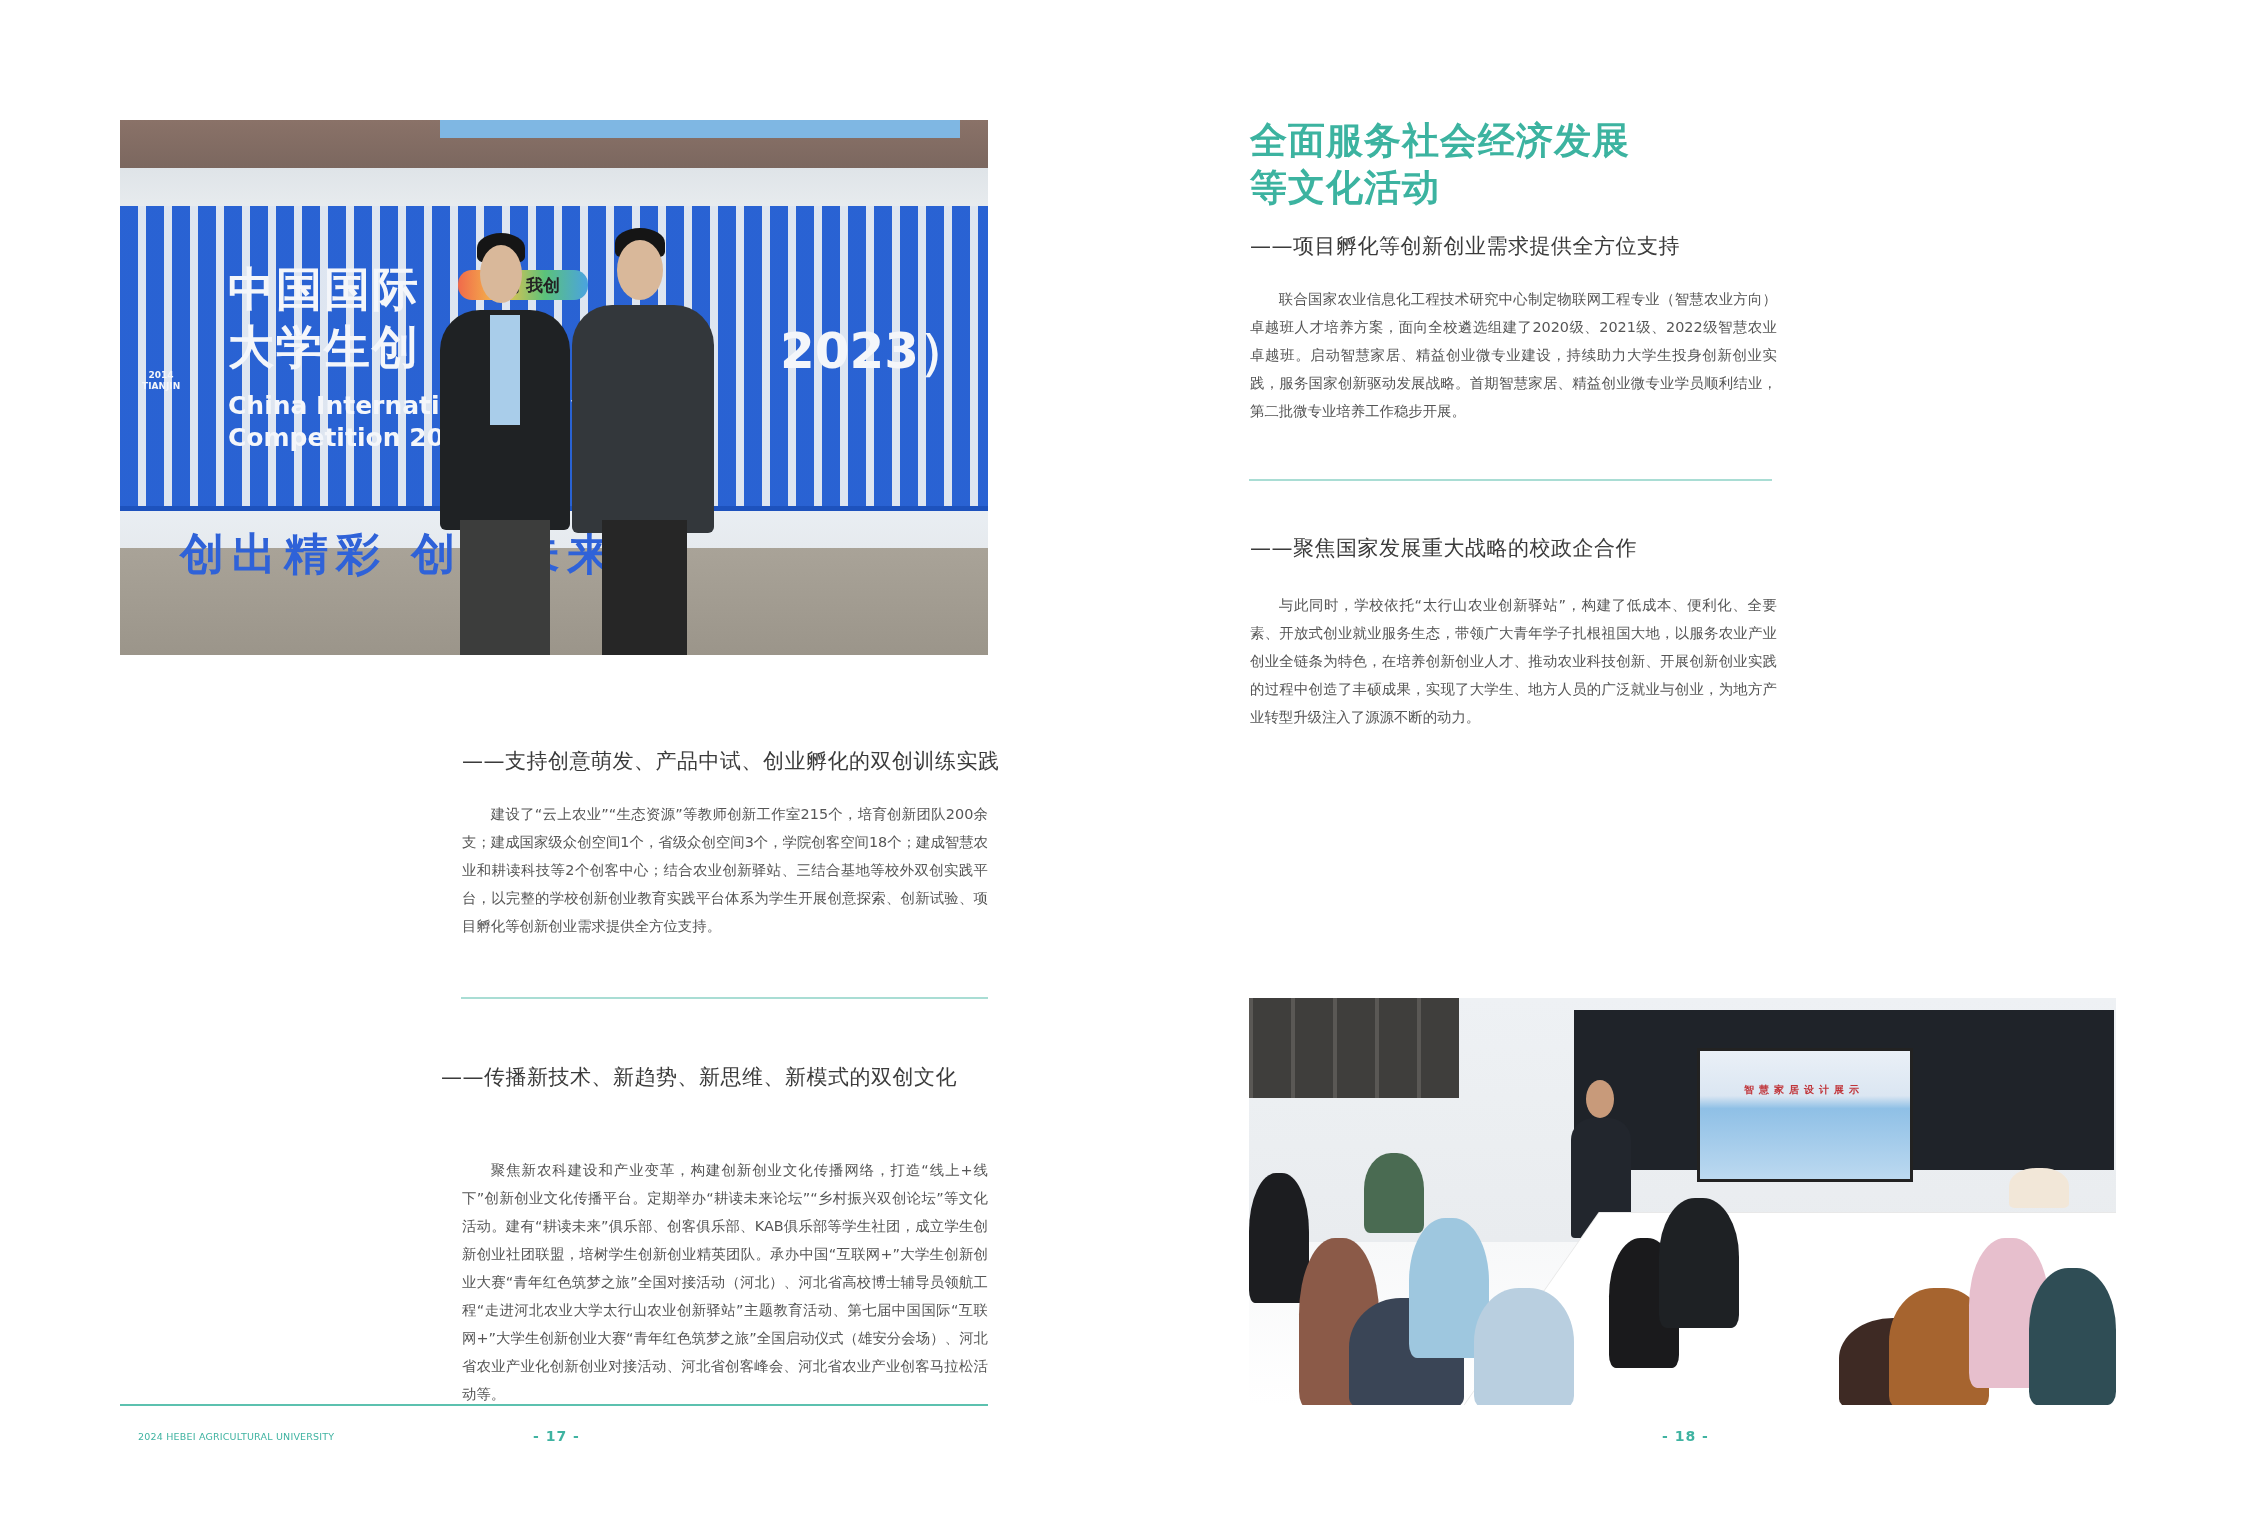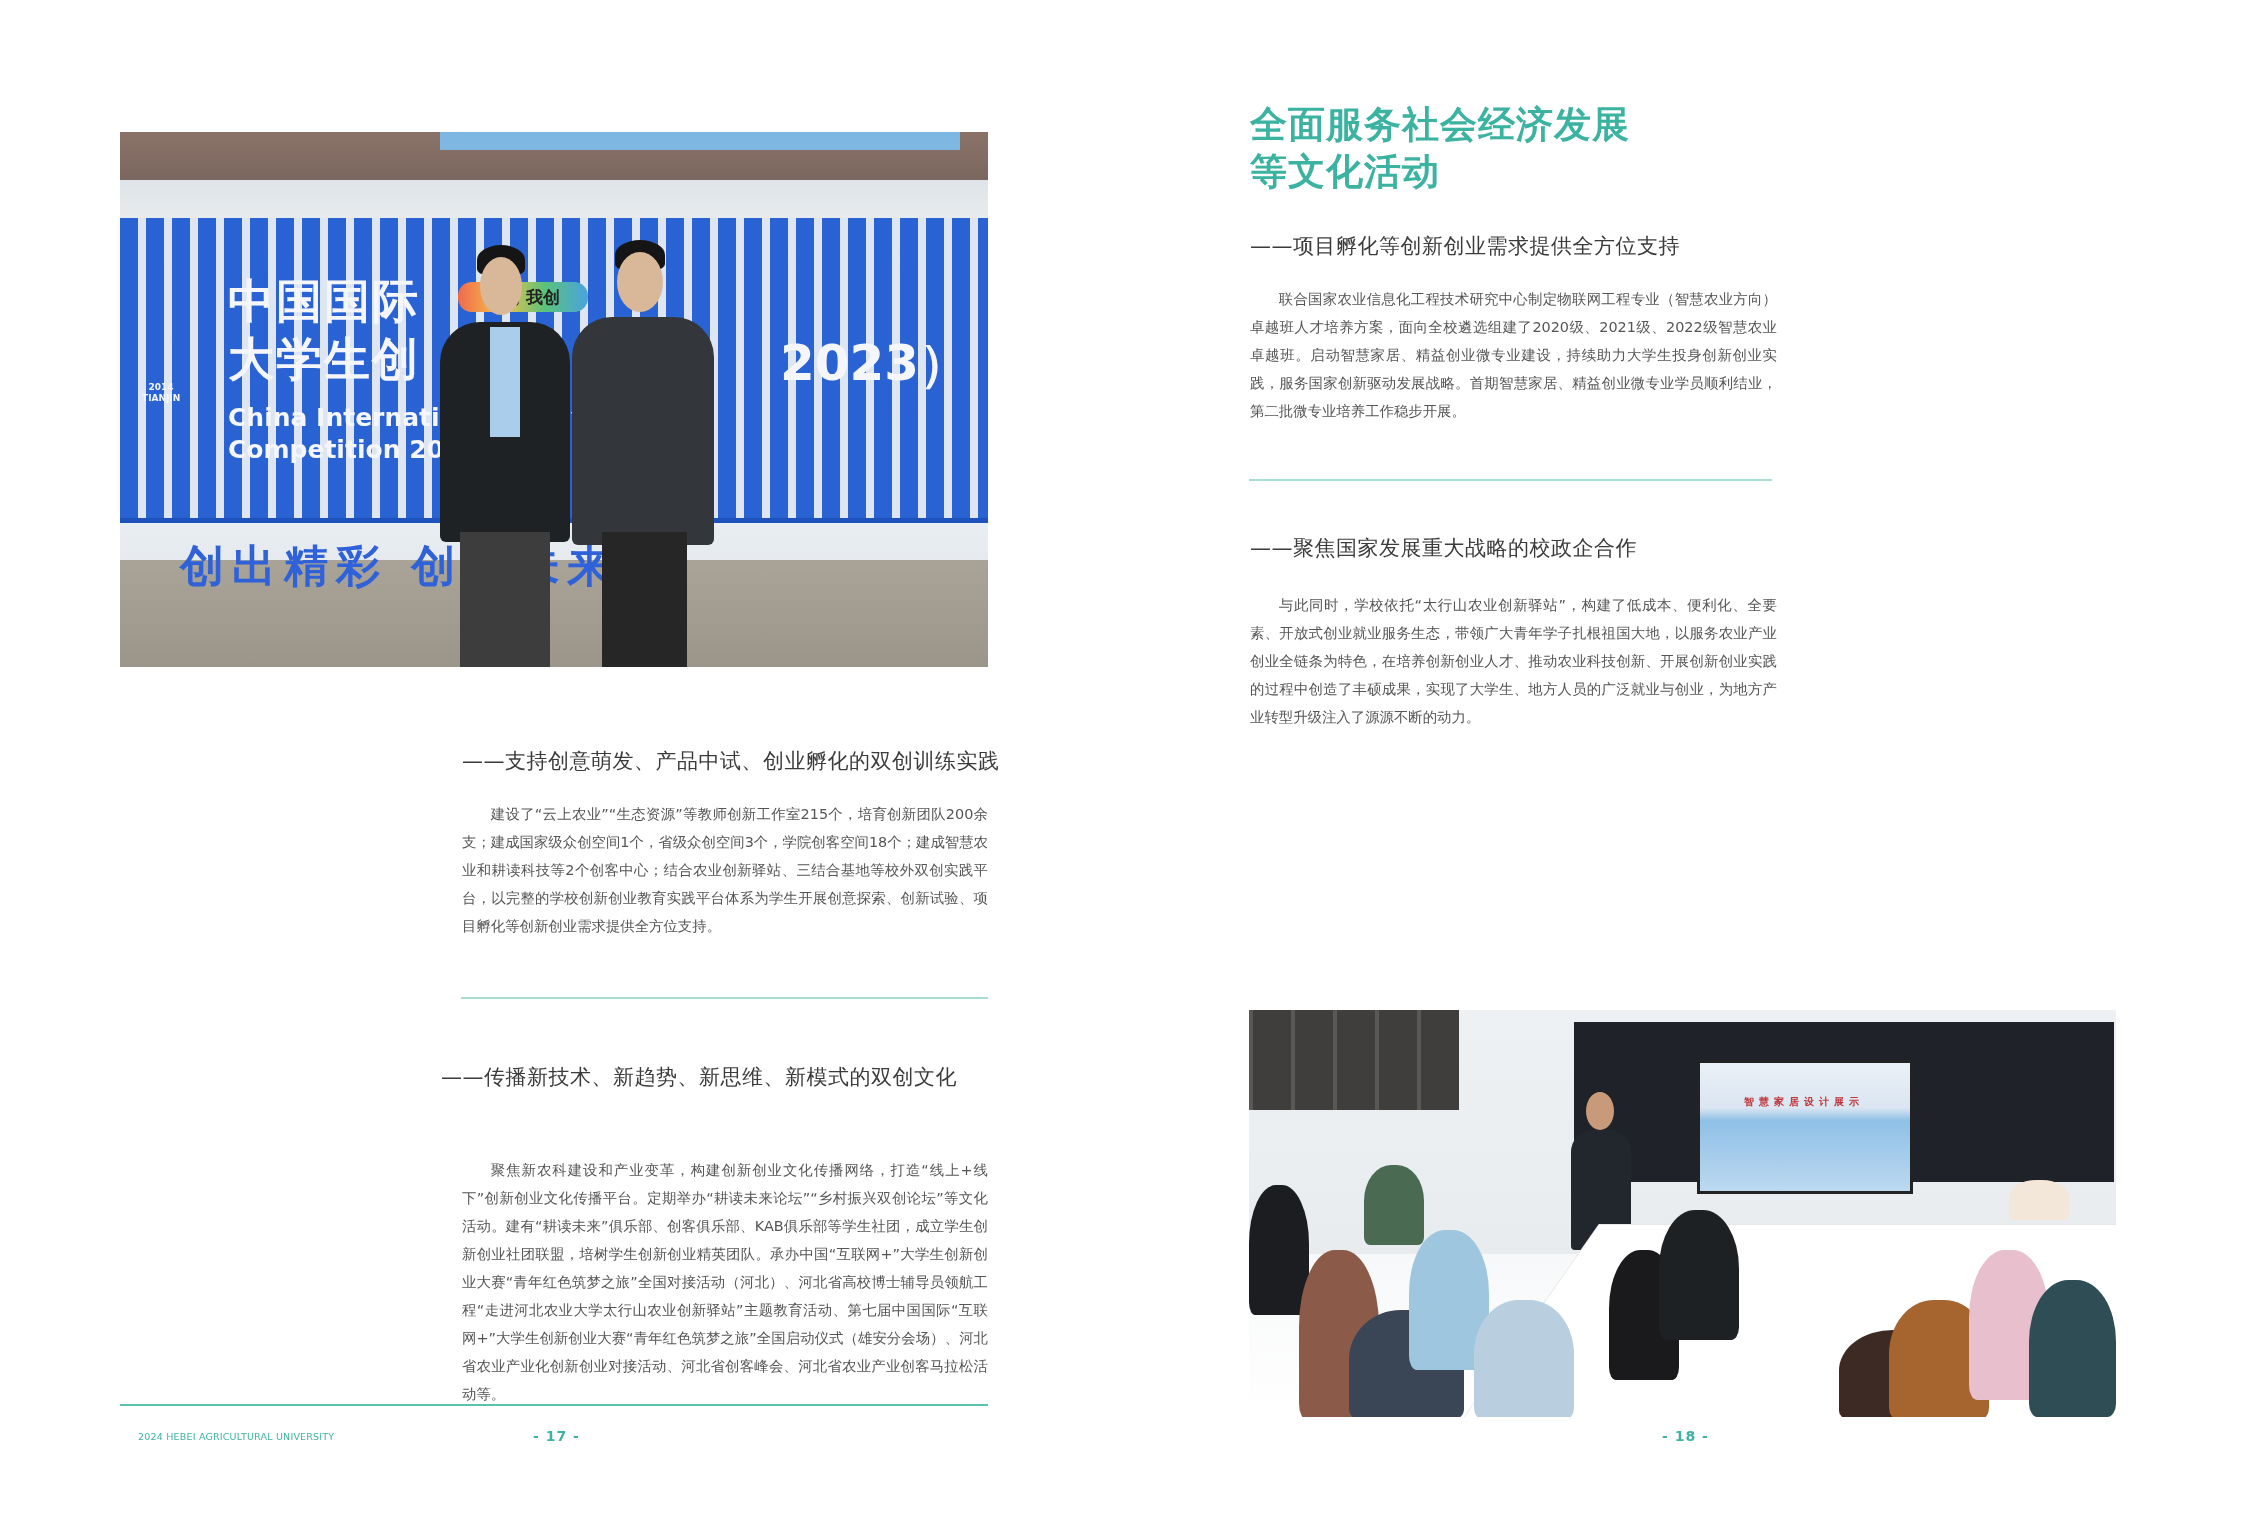--- a/index.html
+++ b/index.html
@@ -1,21 +1,21 @@
 <!DOCTYPE html>
 <html><head>
 <meta charset="utf-8">
 <style>
   html, body { margin: 0; padding: 0; background: #ffffff; }
   body { width: 2267px; height: 1528px; position: relative; overflow: hidden;
          font-family: "DejaVu Sans", "Liberation Sans", sans-serif; color: #4a4a4a; }
   .abs { position: absolute; }
 
   
-  .photo { position: absolute; overflow: hidden; margin-top: 12px; }
+  .photo { position: absolute; overflow: hidden; }
   #photo-competition { left: 120px; top: 120px; width: 868px; height: 535px;
     background: linear-gradient(180deg, #8a7268 0%, #7b675f 9%, #dfe4e8 9%, #e7ebee 16%, #1e56c2 16%, #1d52bd 73%, #e9eef3 73%, #e6eaee 80%, #a9a398 80%, #9b958a 100%); }
   #photo-competition .sky { position:absolute; left:320px; top:0; width:520px; height:18px; background:#7fb7e3; }
   #photo-competition .slats { position:absolute; left:0; top:86px; width:868px; height:300px;
     background: repeating-linear-gradient(90deg, #2a63d4 0 18px, #e8edf3 18px 26px); opacity:.95; }
   #photo-competition .sign-zh { position:absolute; left:108px; top:140px; color:#f4f6fa; font-weight:bold; font-size:46px; letter-spacing:2px; line-height:58px; }
   #photo-competition .sign-en { position:absolute; left:108px; top:270px; color:#f4f6fa; font-weight:bold; font-size:25px; line-height:32px; }
   #photo-competition .sign-year { position:absolute; left:660px; top:198px; color:#f4f6fa; font-weight:bold; font-size:50px; }
   #photo-competition .slogan { position:absolute; left:60px; top:405px; color:#2f62d8; font-weight:bold; font-size:44px; letter-spacing:8px; }
   #photo-competition .person { position:absolute; background:#1f2224; border-radius: 40px 40px 6px 6px; }
@@ -29,21 +29,21 @@
     repeating-linear-gradient(90deg, #5a5855 0 4px, #3f3e3c 4px 42px); }
   #photo-classroom .glass { position:absolute; left:325px; top:12px; width:540px; height:160px; background:#1f2329; }
   #photo-classroom .screen { position:absolute; left:448px; top:50px; width:210px; height:128px;
     background: linear-gradient(180deg, #eaf0f7 0%, #dbe6f2 35%, #8fc0e6 45%, #bcd9f0 100%); border:3px solid #222; }
   #photo-classroom .screen-title { position:absolute; left:460px; top:85px; width:190px; text-align:center; color:#c0353a; font-size:10px; font-weight:bold; letter-spacing:5px; }
   #photo-classroom .table { position:absolute; left:210px; top:215px; width:680px; height:200px; background:#ffffff;
     transform: skewX(-35deg); transform-origin: bottom left; box-shadow: 0 0 0 1px #e8e8e8; }
   #photo-classroom .stu { position:absolute; border-radius: 45% 45% 10% 10%; }
 
   
-  .main-title { position:absolute; left:1250px; top:101px; color:#3cb3a0; font-family:"DejaVu Serif","Liberation Serif",serif;
+  .main-title { position:absolute; left:1250px; top:117px; color:#3cb3a0; font-family:"DejaVu Serif","Liberation Serif",serif;
     font-weight:bold; font-size:37px; line-height:47px; letter-spacing:1px; }
   .sub-heading { position:absolute; font-size:21px; color:#3b3b3b; letter-spacing:0.5px; line-height:28px; white-space:nowrap; }
   .body-text { position:absolute; font-size:14.4px; line-height:28px; color:#555555; text-align:justify; }
   .body-text p { margin:0; text-indent: 2em; }
   .divider { position:absolute; height:2px; background:#a9ddd4; }
   .footer-line { position:absolute; height:2px; background:#5cc1af; }
   .footer-brand { position:absolute; font-size:9.5px; color:#3fb3a1; letter-spacing:0.2px; }
   .page-num { position:absolute; font-size:14px; font-weight:bold; color:#3fb3a1; letter-spacing:1px; }
 </style>
 </head>

